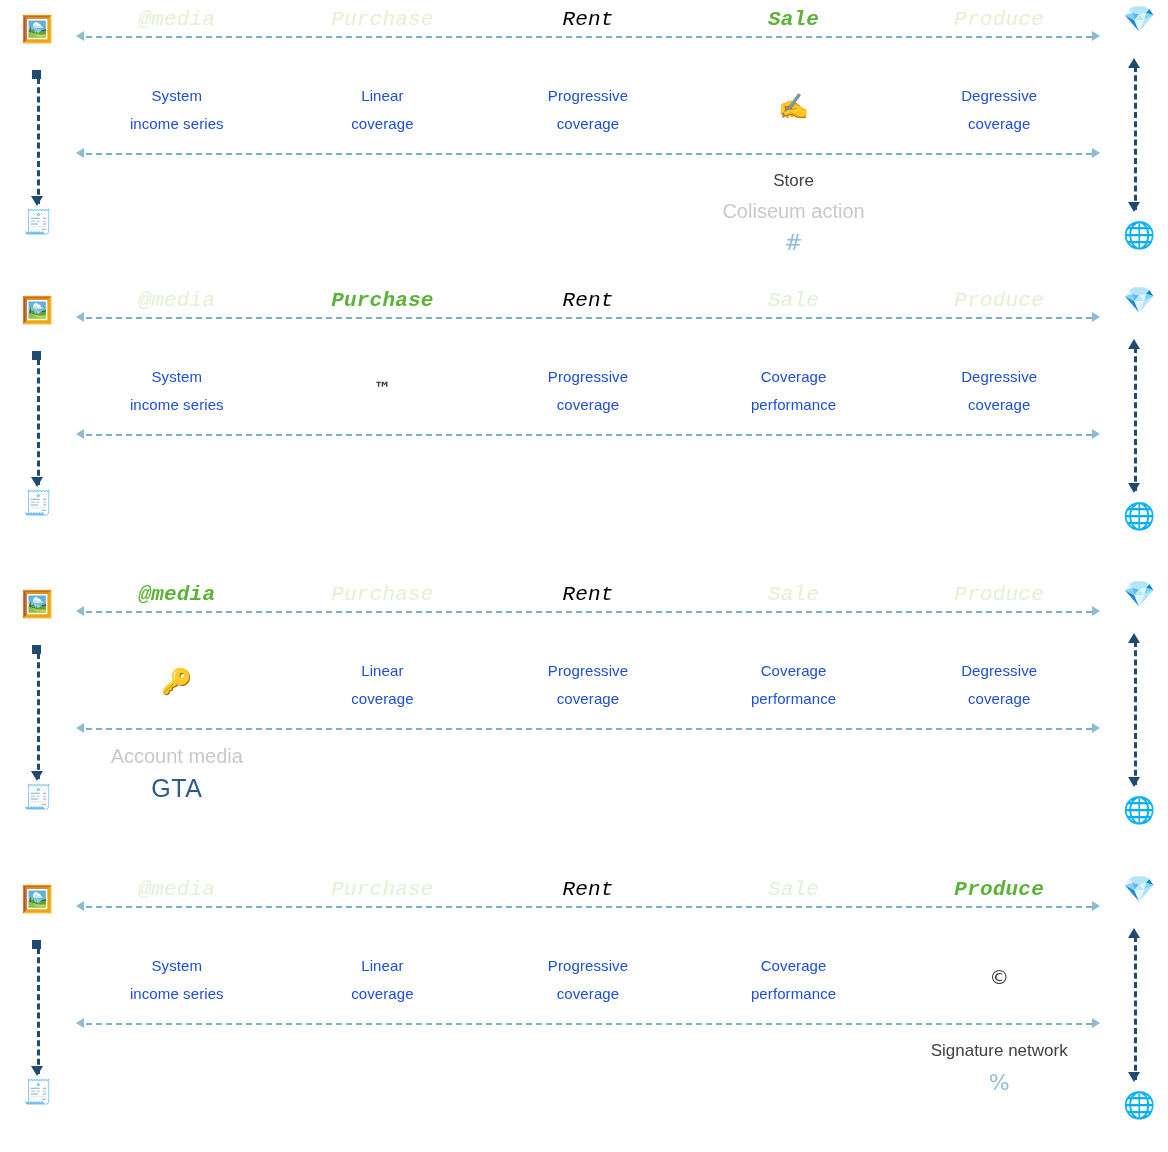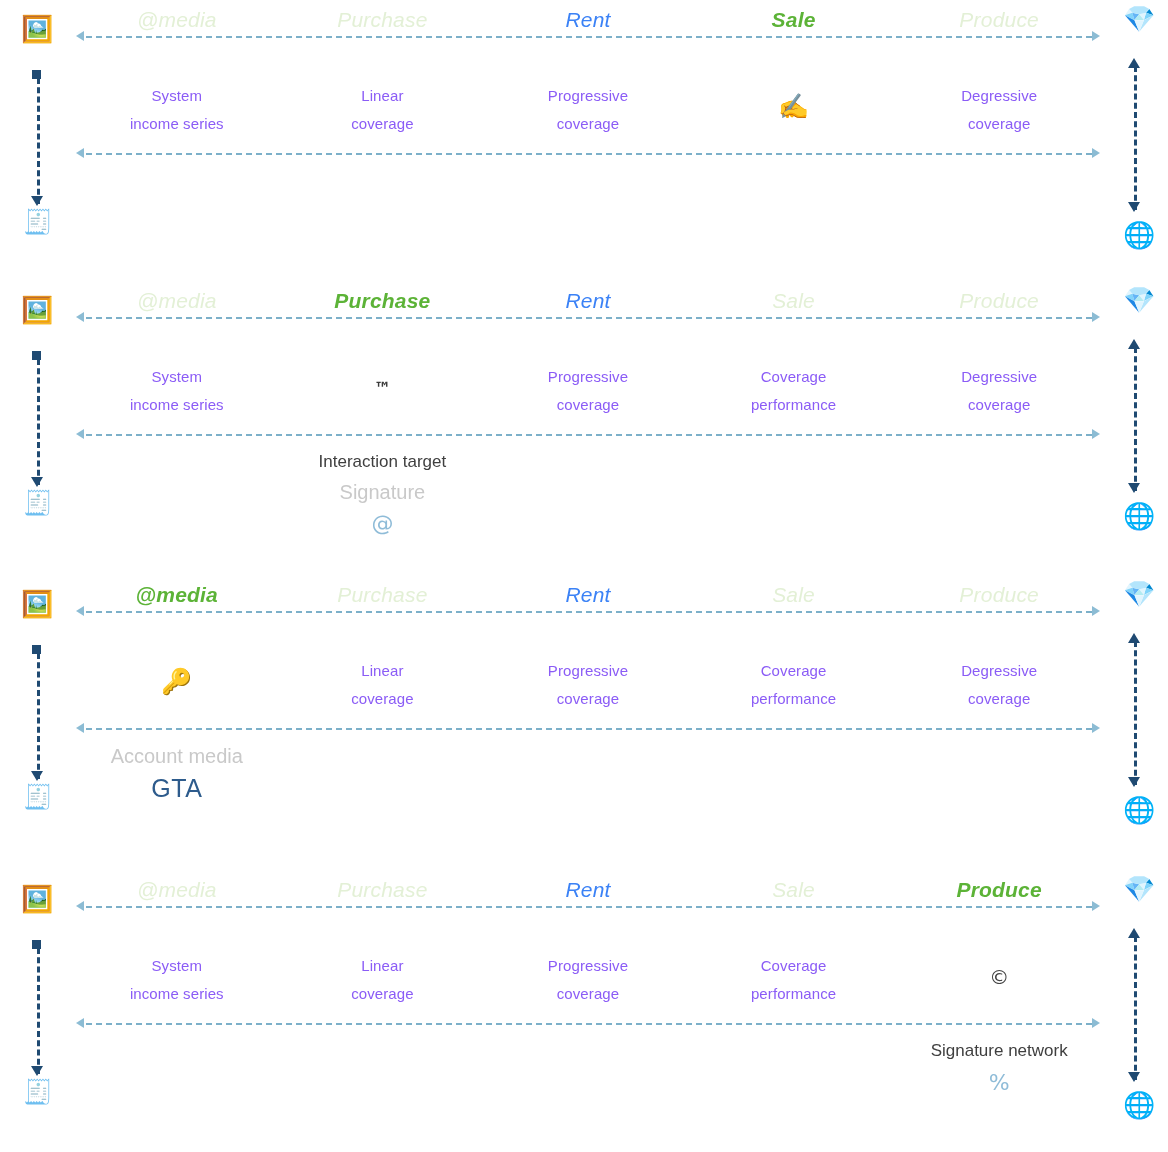--- a/index.html
+++ b/index.html
@@ -116,39 +116,39 @@
     left: 74px;
     width: 1028px;
     display: flex;
   }
   .col {
     flex: 1 1 0;
     text-align: center;
   }
 
   
-  .row-headers { top: 6px; }
+  .row-headers { top: 6px; font-family: Liberation Mono, monospace; }
   .tab-label {
     font-style: italic;
     font-size: 21px;
     font-weight: 400;
     letter-spacing: 0.2px;
     line-height: 28px;
     white-space: nowrap;
   }
   .tab-green-dim { color: #e3f0d6; }
-  .tab-blue-dim  { color: #3b82f6; }
+  .tab-blue-dim  { color: #000000; }
   .tab-active    { color: #5cb337; font-weight: 600; }
 
   
   .row-mid { top: 82px; }
   .sub-label {
     font-size: 15px;
     line-height: 28px;
-    color: #8b5cf6;
+    color: #1d4ed8;
     font-family: "Liberation Sans Narrow", "Liberation Sans", sans-serif;
     letter-spacing: 0.1px;
     white-space: nowrap;
   }
   .mid-glyph {
     font-size: 24px;
     line-height: 50px;
     font-family: "DejaVu Sans", sans-serif;
   }
   .glyph-dark  { color: #3b3b3b; font-weight: bold; font-size: 17px; }
@@ -238,20 +238,31 @@
           <div class="sub-label">coverage</div>
         </div>
         <div class="col">
           <div class="mid-glyph glyph-emoji">✍️</div>
         </div>
         <div class="col">
           <div class="sub-label">Degressive</div>
           <div class="sub-label">coverage</div>
         </div>
       </div>
+      <div class="cols row-bot">
+        <div class="col"></div>
+        <div class="col"></div>
+        <div class="col"></div>
+        <div class="col">
+          <div class="cap-1">Store</div>
+          <div class="cap-2">Coliseum action</div>
+          <div class="cap-3">#</div>
+        </div>
+        <div class="col"></div>
+      </div>
     </div>
     <div class="band" style="top: 281px;">
       <div class="rail-left">
         <div class="emoji-node top-node">🖼️</div>
         <div class="sq-cap"></div>
         <div class="vline"></div>
         <div class="arrowhead arrow-down"></div>
         <div class="emoji-node bot-node">🧾</div>
       </div>
       <div class="rail-right">
@@ -300,25 +311,20 @@
           <div class="sub-label">Coverage</div>
           <div class="sub-label">performance</div>
         </div>
         <div class="col">
           <div class="sub-label">Degressive</div>
           <div class="sub-label">coverage</div>
         </div>
       </div>
       <div class="cols row-bot">
         <div class="col"></div>
-        <div class="col">
-          <div class="cap-1">Interaction target</div>
-          <div class="cap-2">Signature</div>
-          <div class="cap-3">@</div>
-        </div>
         <div class="col"></div>
         <div class="col"></div>
         <div class="col"></div>
       </div>
     </div>
     <div class="band" style="top: 575px;">
       <div class="rail-left">
         <div class="emoji-node top-node">🖼️</div>
         <div class="sq-cap"></div>
         <div class="vline"></div>

